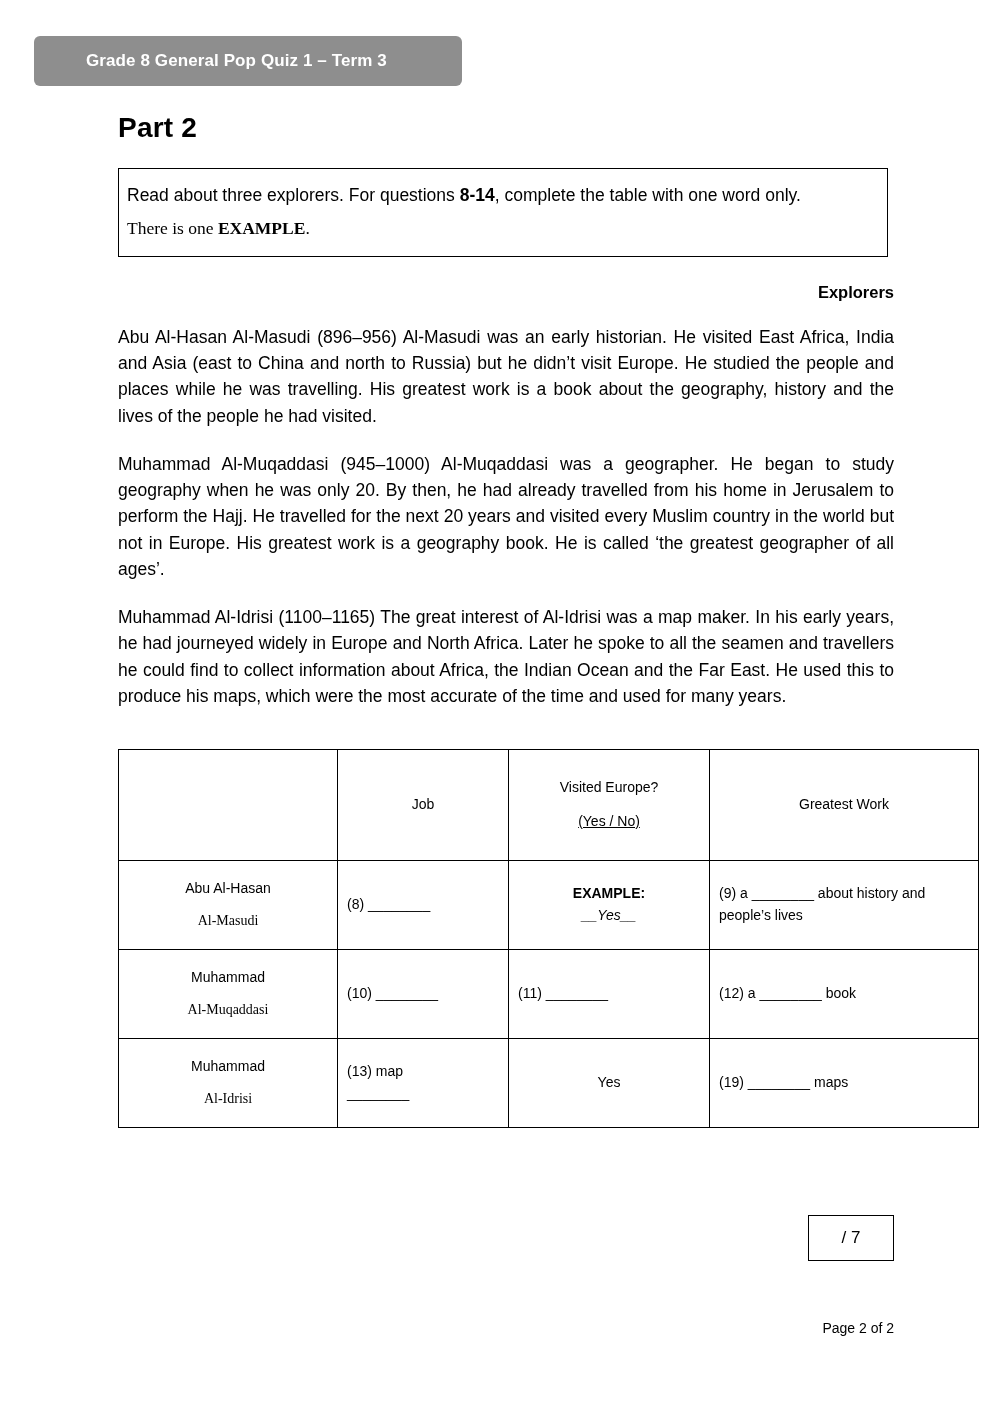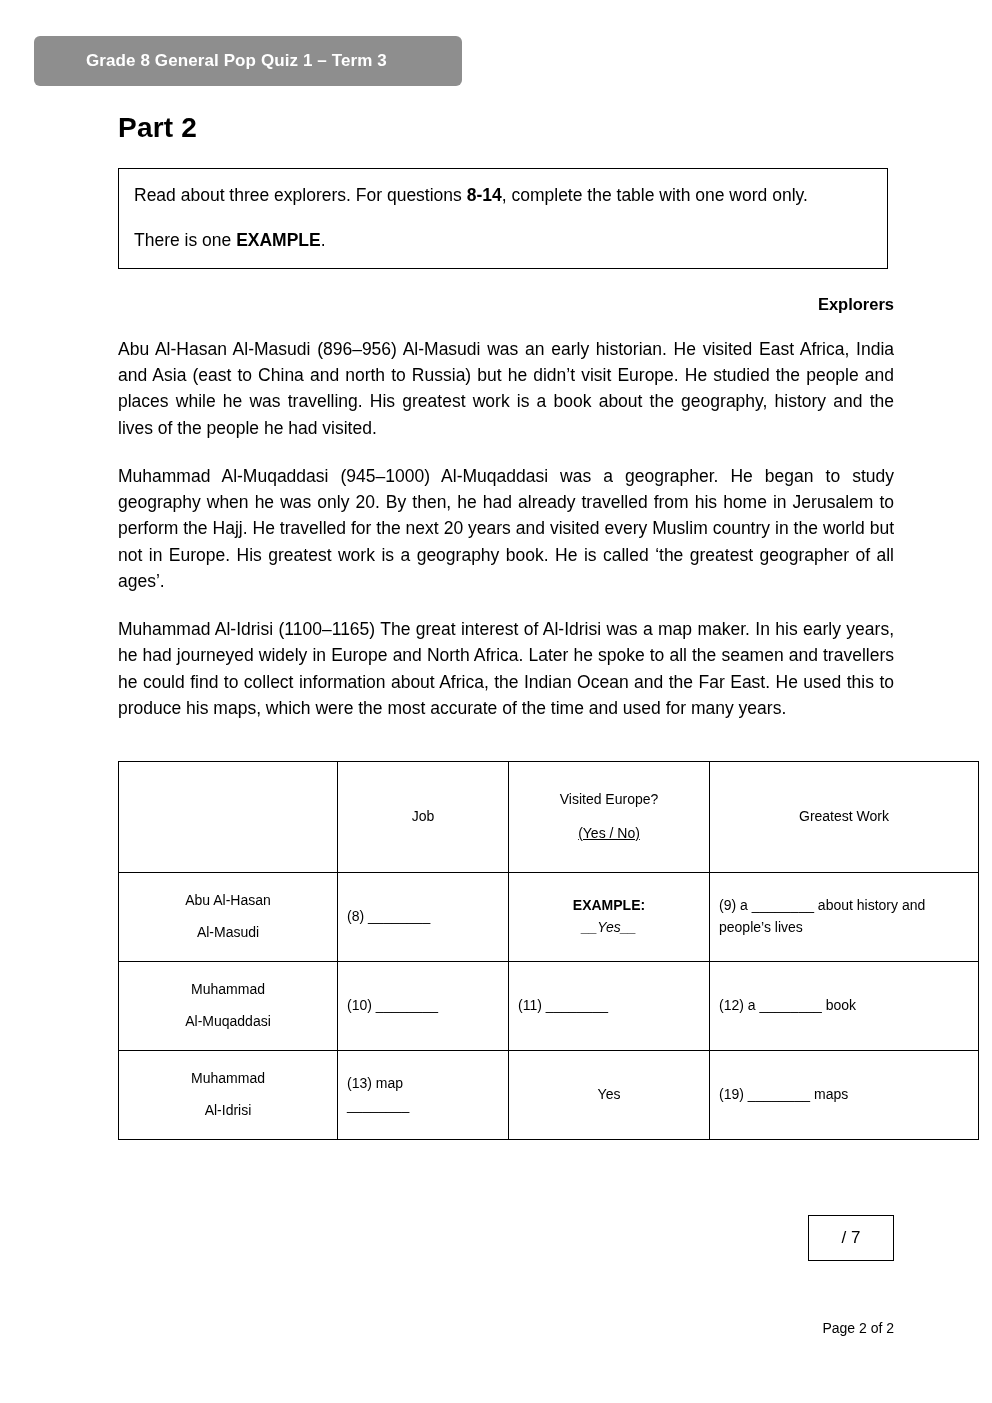--- a/index.html
+++ b/index.html
@@ -52,31 +52,32 @@
   .part-title {
     font-size: 28px;
     font-weight: bold;
     margin: 0 0 24px 0;
     letter-spacing: 0.2px;
   }
 
   
   .instruction-box {
     border: 1.5px solid #000000;
-    padding: 14px 10px 14px 15px;
+    padding: 14px 10px 14px 8px;
     box-sizing: border-box;
     width: 770px;
   }
   .instruction-box p {
     margin: 0;
     font-size: 17.5px;
     line-height: 1.45;
   }
   .instruction-box p + p {
-    margin-top: 20px;
+    margin-top: 8px;
+    font-family: Liberation Serif, serif;
   }
   .b { font-weight: bold; }
 
   .explorers-heading {
     text-align: right;
     font-weight: bold;
     font-size: 16.5px;
     margin: 26px 0 22px 0;
   }
 
@@ -104,21 +105,21 @@
   }
   td.col-name { width: 200px; text-align: center; }
   td.col-job  { width: 152px; }
   td.col-eur  { width: 182px; }
   td.col-work { width: 250px; }
 
   .head-row td { text-align: center; height: 94px; }
   .head-center { text-align: center; }
   .head-eur-line2 { margin-top: 12px; text-decoration: underline; }
 
-  .name-line2 { margin-top: 10px; }
+  .name-line2 { margin-top: 10px; font-family: Liberation Serif, serif; }
 
   .ex-label { font-weight: bold; }
   .ex-answer { font-style: italic; }
 
   .row-body td { height: 72px; }
 
   
   .score-box {
     position: absolute;
     right: 98px;

